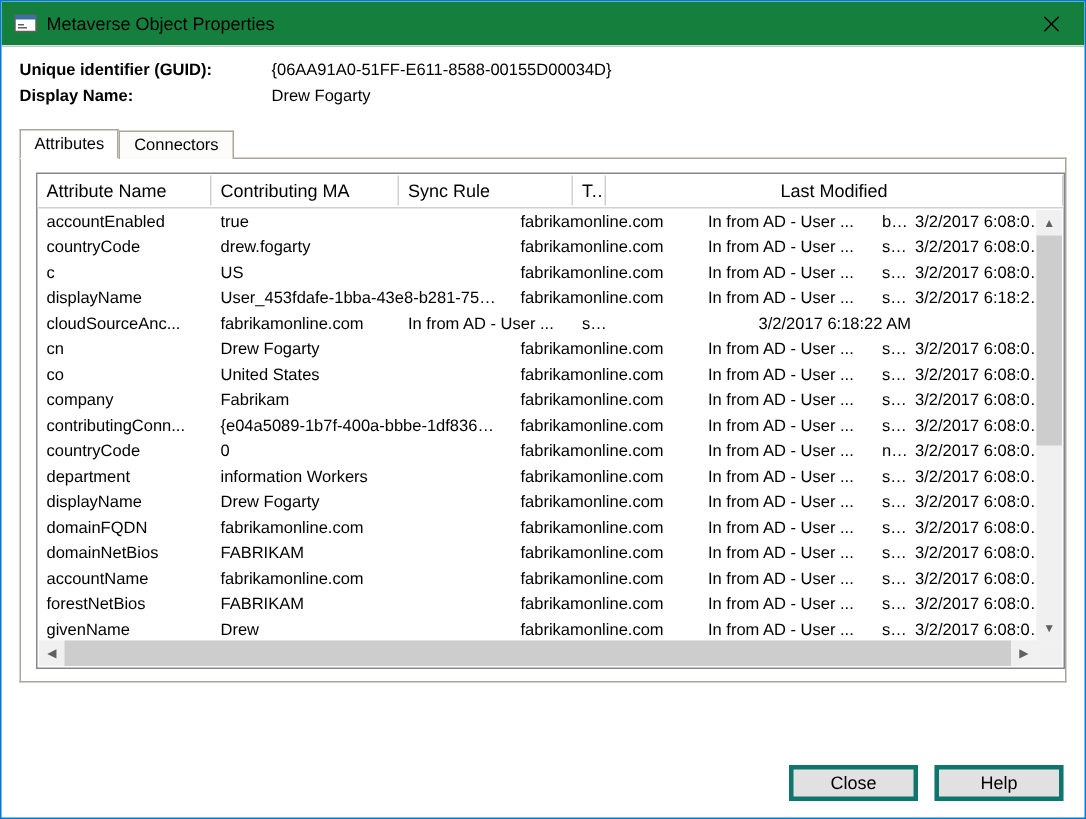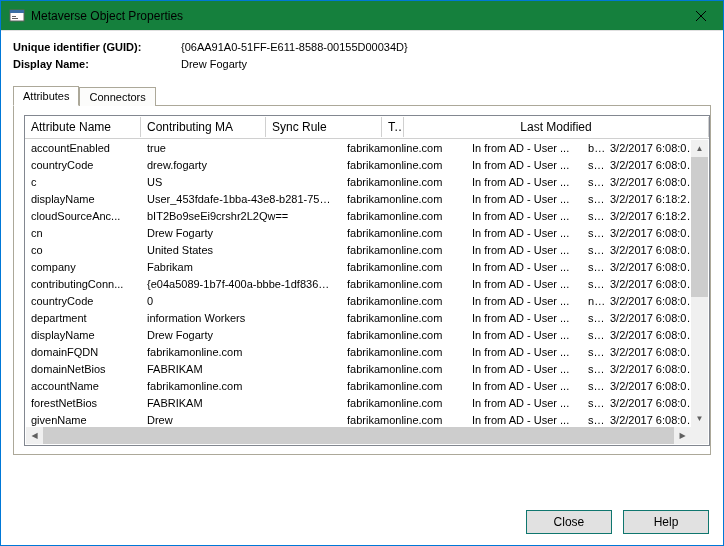--- a/index.html
+++ b/index.html
@@ -38,21 +38,21 @@
     .vscroll .arrow-up{top:0}
     .vscroll .arrow-down{bottom:0}
     .hscroll { position: absolute; left: 1px; right: 18px; bottom: 1px; height: 17px; background: #f0f0f0; }
     .hscroll .thumb { position: absolute; top: 0; height: 17px; background: #cdcdcd; left: 17px; right: 17px; }
     .hscroll .arrow-left, .hscroll .arrow-right { position:absolute; width:17px; height:17px; background:#f0f0f0; display:flex; align-items:center; justify-content:center; color:#606060; font-size:8px;}
     .hscroll .arrow-left{left:0}
     .hscroll .arrow-right{right:0}
     .corner { position:absolute; right:1px; bottom:1px; width:17px; height:17px; background:#f0f0f0;}
     .footer { position: absolute; bottom: 0; left: 0; right: 0; padding: 10px 15px 12px 0; text-align: right; border-top: 1px solid #dfdfdf; background:#f0f0f0; }
     .footer.noborder{border-top:none; background:transparent;}
-    .btn { width: 86px; height: 24px; margin-left: 8px; background: #e1e1e1; border: 1px solid #0f766e; cursor: pointer; font-size: 12px;}
+    .btn { width: 86px; height: 24px; margin-left: 8px; background: #e1e1e1; border: 3px solid #0f766e; cursor: pointer; font-size: 12px;}
     .footer-wrap{ position:absolute; bottom:0; left:0; right:0; padding: 0 0 0 0;}
   </style>
 </head>
 <body>
 
 <div class="titlebar">
   <span class="app-icon">
     <svg viewBox="0 0 16 16">
         <rect x="1" y="2" width="14" height="11" fill="#fff" stroke="#606060"></rect>
         <rect x="1" y="2" width="14" height="3" fill="#3a6ea5"></rect>
@@ -124,21 +124,20 @@
         <div class="row">
           <div class="cell w-attr">displayName</div>
           <div class="cell w-val">User_453fdafe-1bba-43e8-b281-75273...</div>
           <div class="cell w-ma">fabrikamonline.com</div>
           <div class="cell w-sync">In from AD - User ...</div>
           <div class="cell w-t">s...</div>
           <div class="cell w-last">3/2/2017 6:18:22 AM</div>
         </div>
         <div class="row">
           <div class="cell w-attr">cloudSourceAnc...</div>
-          <div class="cell w-val">bIT2Bo9seEi9crshr2L2Qw==</div>
           <div class="cell w-ma">fabrikamonline.com</div>
           <div class="cell w-sync">In from AD - User ...</div>
           <div class="cell w-t">s...</div>
           <div class="cell w-last">3/2/2017 6:18:22 AM</div>
         </div>
         <div class="row">
           <div class="cell w-attr">cn</div>
           <div class="cell w-val">Drew Fogarty</div>
           <div class="cell w-ma">fabrikamonline.com</div>
           <div class="cell w-sync">In from AD - User ...</div>

